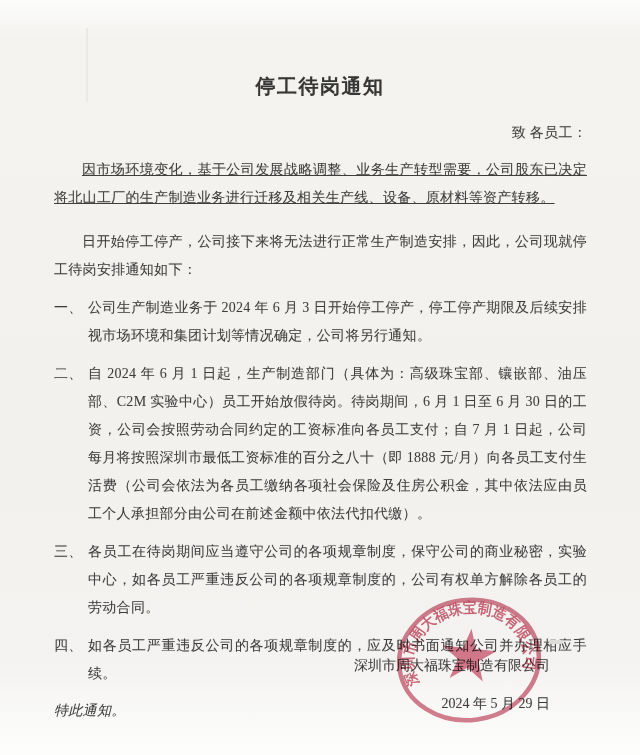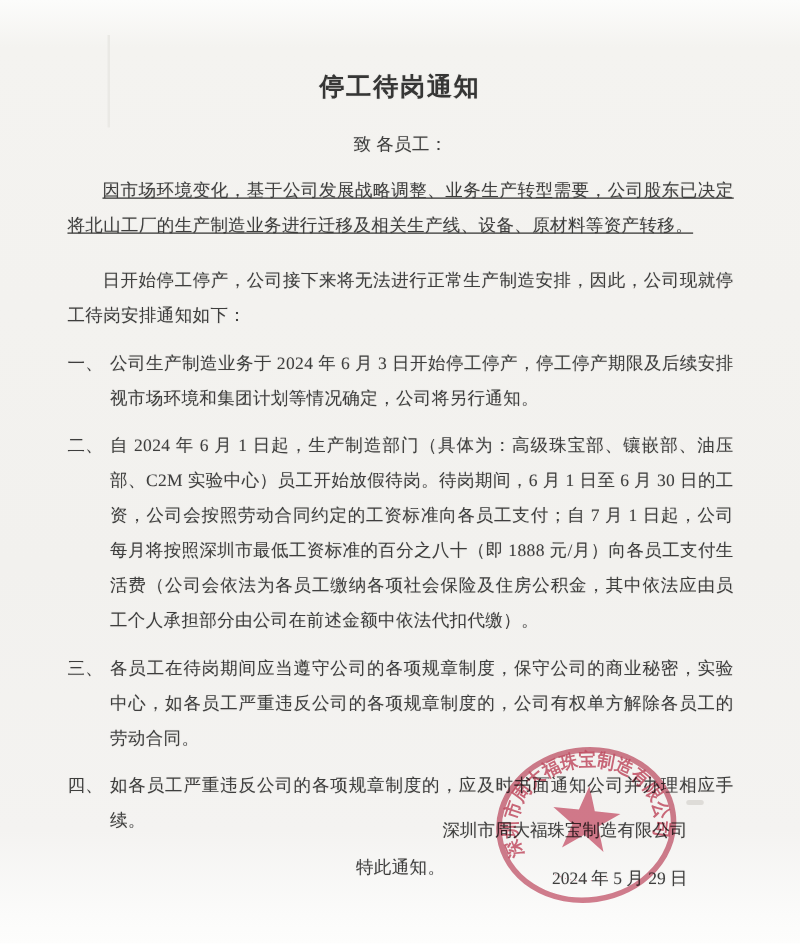--- a/index.html
+++ b/index.html
@@ -6,37 +6,37 @@
   .page{
     position:relative;width:640px;height:755px;overflow:hidden;
     background:linear-gradient(180deg,#fcfcfb 0%,#f4f3f0 5%,#f2f1ee 60%,#f4f3f1 88%,#fbfbfa 97%,#fdfdfc 100%);
     font-family:"Liberation Serif","DejaVu Serif",serif;
     color:#3e3e3d;
   }
   .artifact{position:absolute;pointer-events:none;}
   .fold-line{left:86px;top:28px;width:2px;height:74px;background:#eae9e5;}
   .smudge{left:549px;top:640px;width:14px;height:4px;background:#dedcd8;border-radius:2px;}
   .title{
-    margin:0;padding-top:56px;text-align:center;
+    margin:0;padding-top:72px;text-align:center;
     font-size:20px;line-height:28px;font-weight:700;letter-spacing:1.5px;color:#363635;
     text-shadow:0 0 1px rgba(70,70,70,.25);
   }
   .content{
     padding:0 53px 0 54px;font-size:14px;line-height:28px;
     text-align:justify;letter-spacing:.3px;
     text-shadow:0 0 1px rgba(80,80,80,.22);
   }
   .content p{margin:0;}
-  .salutation{margin-top:19px !important;text-align:center;}
+  .salutation{margin-top:19px !important;text-align:right;}
   .para-1{margin-top:9px !important;text-indent:2em;text-decoration:underline;}
   .para-2{margin-top:16px !important;text-indent:2em;}
   .item{display:flex;margin-top:10px;}
   .item-num{flex:none;width:34px;}
   .item-body{flex:1;text-align:justify;}
-  .closing{margin-top:9px !important;text-align:center;}
+  .closing{margin-top:9px !important;text-align:left;font-style:italic;}
   .signature{position:absolute;right:90px;top:652px;text-align:right;font-size:14px;line-height:28px;
     font-family:"Liberation Serif","DejaVu Serif",serif;color:#3e3e3d;text-shadow:0 0 1px rgba(80,80,80,.22);}
   .signature .date{margin-top:10px;}
   .stamp{
     position:absolute;left:392px;top:585px;width:154px;height:154px;
     mix-blend-mode:multiply;opacity:.9;filter:blur(.3px);
   }
   .ring-text{font-size:15px;font-weight:600;fill:#c23d56;fill-opacity:.85;
     font-family:"Liberation Serif","DejaVu Serif",serif;}
   .serial-text{font-size:7px;letter-spacing:2px;fill:#c23d56;fill-opacity:.8;}

